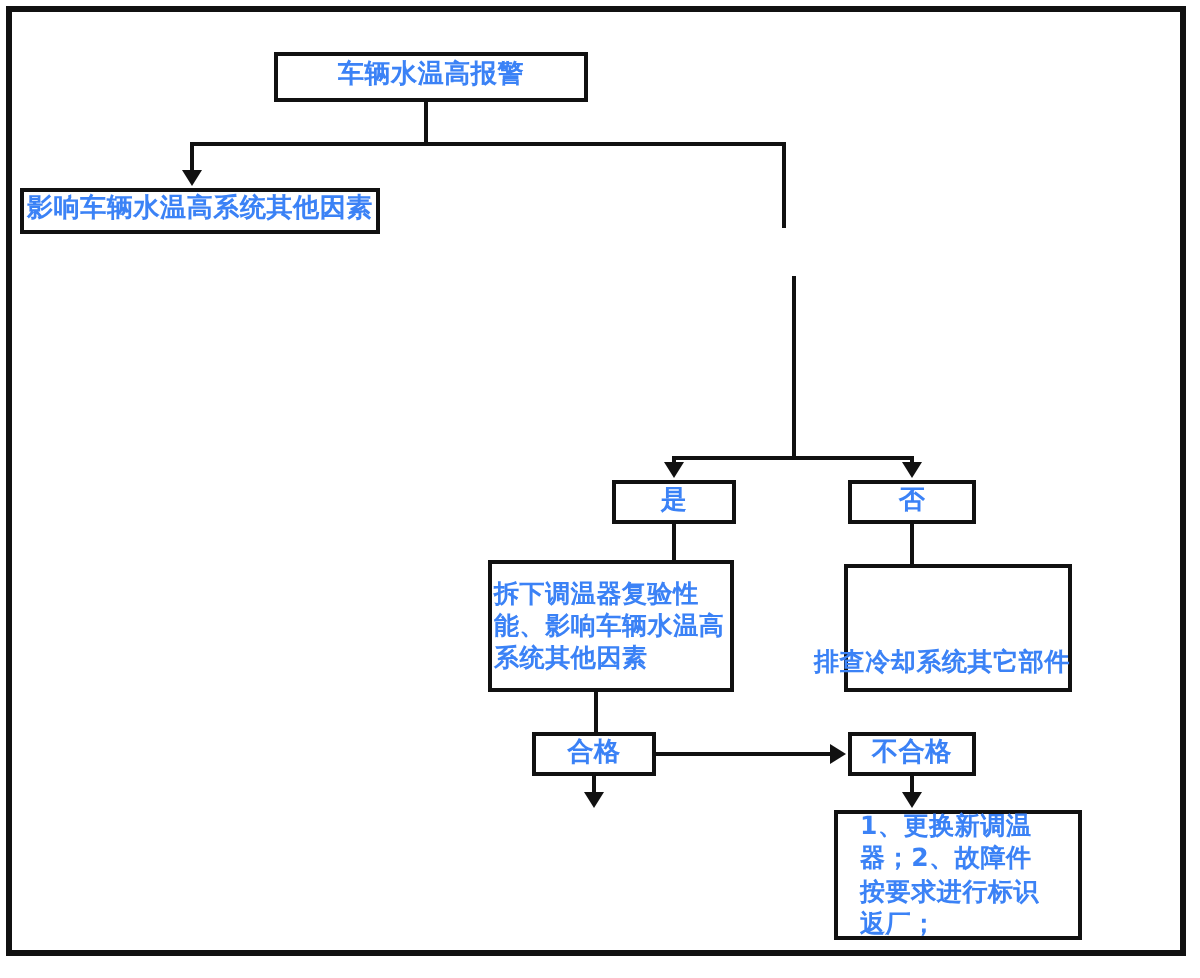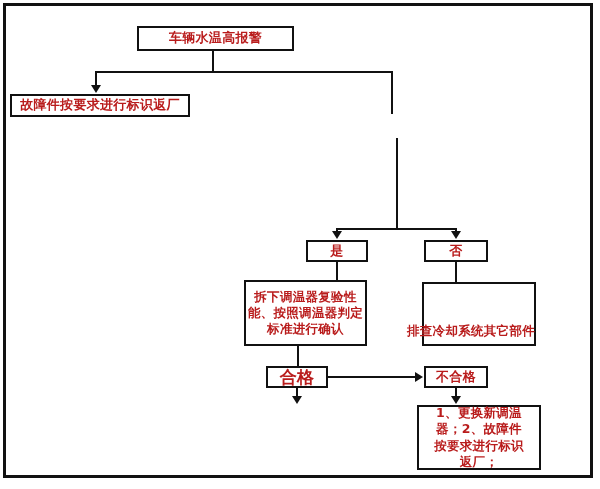--- a/index.html
+++ b/index.html
@@ -26,25 +26,25 @@
     height: 475px;
     border: 3px solid #111111;
     box-sizing: border-box;
     background: #ffffff;
   }
   .node {
     position: absolute;
     box-sizing: border-box;
     border: 2px solid #111111;
     background: #ffffff;
-    color: #b91c1c;
+    color: #3b82f6;
     display: flex;
     align-items: center;
     justify-content: center;
-    text-align: center;
+    text-align: left;
     line-height: 1.30;
     letter-spacing: 0.3px;
     z-index: 3;
     font-weight: 600;
   }
   .node .txt {
     display: block;
     white-space: nowrap;
   }
   .node.wrap .txt {
@@ -58,21 +58,21 @@
   #node-no         { left:418px; top:234px; width:64px;  height:22px; font-size:13px; }
   #node-verify     { left:238px; top:274px; width:123px; height:66px; font-size:12.5px; padding:2px 1px; }
   #node-coolant    { left:416px; top:276px; width:114px; height:64px; font-size:12.5px; }
   #node-coolant .txt {
     white-space: nowrap;
     position: relative;
     left: -8px;
     width: 132px;
     margin-top: 34px;
   }
-  #node-pass       { left:260px; top:360px; width:62px;  height:22px; font-size:17px; }
+  #node-pass       { left:260px; top:360px; width:62px;  height:22px; font-size:13px; }
   #node-fail       { left:418px; top:360px; width:64px;  height:22px; font-size:13px; }
   #node-result-ok  { left:236px; top:399px; width:128px; height:65px; font-size:12.5px; padding:2px 1px;}
   #node-result-bad { left:411px; top:399px; width:124px; height:65px; font-size:12.5px; padding:2px 11px;}
 
   
   .ln {
     position: absolute;
     background: #111111;
     z-index: 2;
   }
@@ -133,34 +133,34 @@
     <div class="arw down" style="left:286px; top:390px;"></div>
 
     <div class="ln v" style="left:449px; top:382px; height:9px;"></div>
     <div class="arw down" style="left:445px; top:390px;"></div>
 
     <div class="node" id="node-alarm">
       <span class="txt">车辆水温高报警</span>
     </div>
 
     <div class="node" id="node-other">
-      <span class="txt">故障件按要求进行标识返厂</span>
+      <span class="txt">影响车辆水温高系统其他因素</span>
     </div>
 
 
     <div class="node" id="node-yes">
       <span class="txt">是</span>
     </div>
 
     <div class="node" id="node-no">
       <span class="txt">否</span>
     </div>
 
     <div class="node wrap" id="node-verify">
-      <span class="txt">拆下调温器复验性能、按照调温器判定标准进行确认</span>
+      <span class="txt">拆下调温器复验性能、影响车辆水温高系统其他因素</span>
     </div>
 
     <div class="node" id="node-coolant">
       <span class="txt">排查冷却系统其它部件</span>
     </div>
 
     <div class="node" id="node-pass">
       <span class="txt">合格</span>
     </div>
 

